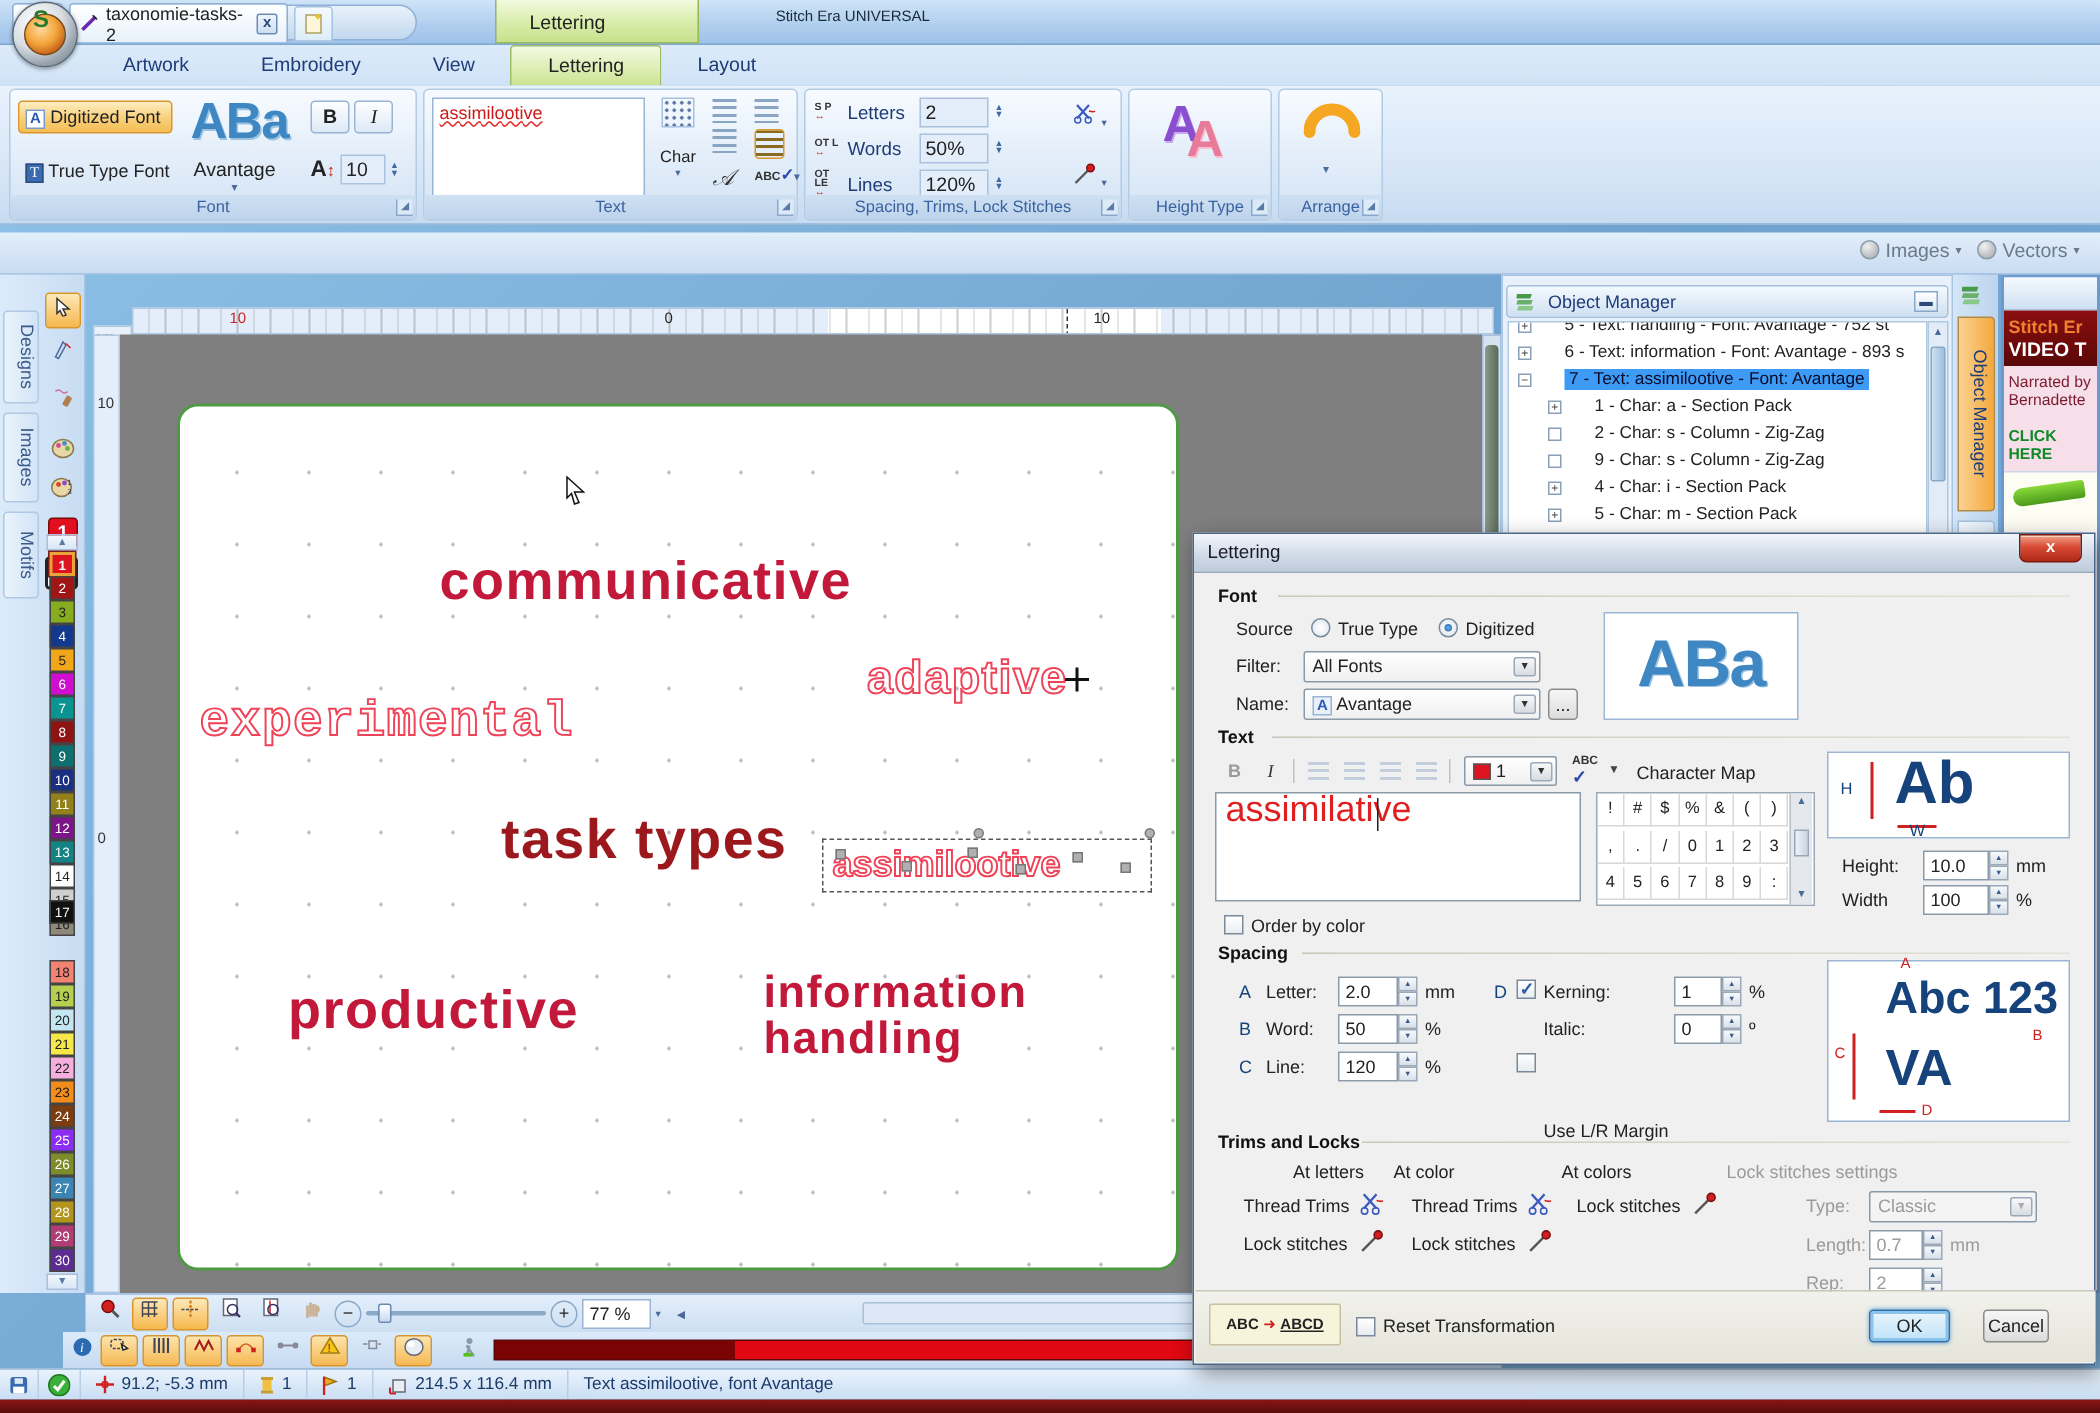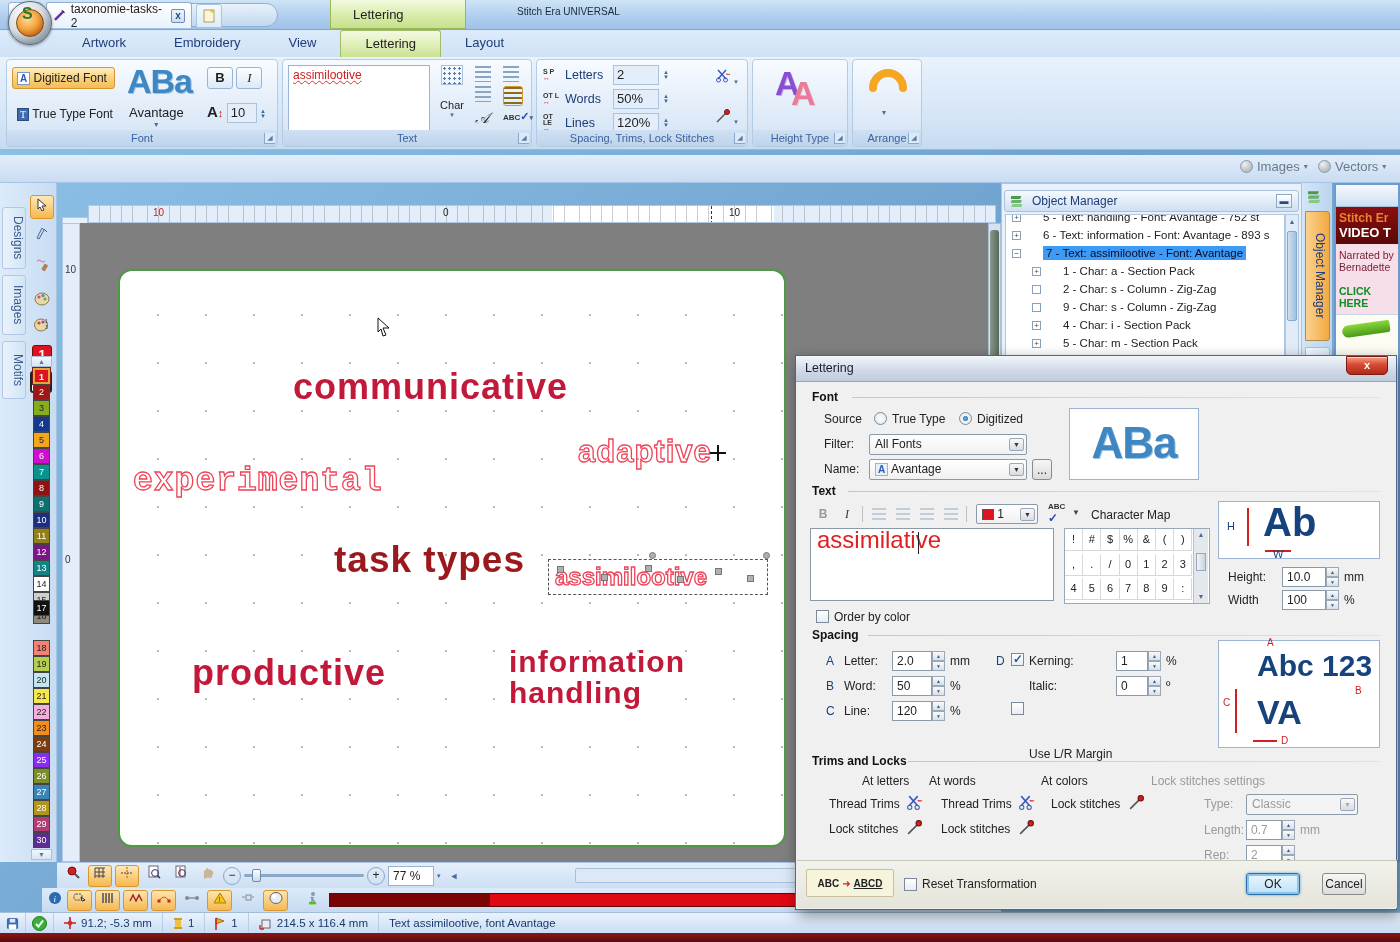--- a/index.html
+++ b/index.html
@@ -951,21 +951,21 @@
       <span class="abs red-note" style="left:136px; top:44px; font-size:10px;">B</span>
       <span class="abs red-note" style="left:4px; top:56px; font-size:10px;">C</span>
       <div class="abs" style="left:16px; top:48px; width:2px; height:44px; background:#d02020;"></div>
       <span class="abs red-note" style="left:62px; top:94px; font-size:10px;">D</span>
       <div class="abs" style="left:34px; top:99px; width:24px; height:2px; background:#d02020;"></div>
     </div>
 
     <div class="grp-head" style="left:16px; top:398px;">Trims and Locks</div>
     <div class="grp-line" style="left:112px; top:405px; width:472px;"></div>
     <div class="dlbl" style="left:22px; top:418px;margin-left:44px;">At letters</div>
-    <div class="dlbl" style="left:133px; top:418px;">At words</div>
+    <div class="dlbl" style="left:133px; top:418px;">At color</div>
     <div class="dlbl" style="left:245px; top:418px;">At colors</div>
     <div class="dlbl gray" style="left:355px; top:418px;">Lock stitches settings</div>
 
     <div class="dlbl" style="left:33px; top:441px;">Thread Trims</div>
     <svg class="abs" style="left:110px; top:438px;" width="17" height="17" viewBox="0 0 16 16">
         <path d="M3,2 L11,11 M11,2 L3,11" stroke="#3a5ac0" stroke-width="1.5"></path>
         <circle cx="3.5" cy="12.5" r="2" fill="none" stroke="#3a5ac0"></circle>
         <circle cx="10.5" cy="12.5" r="2" fill="none" stroke="#3a5ac0"></circle>
         <path d="M11,6 q3,1 4,0" stroke="#d02020" fill="none"></path>
       </svg>

